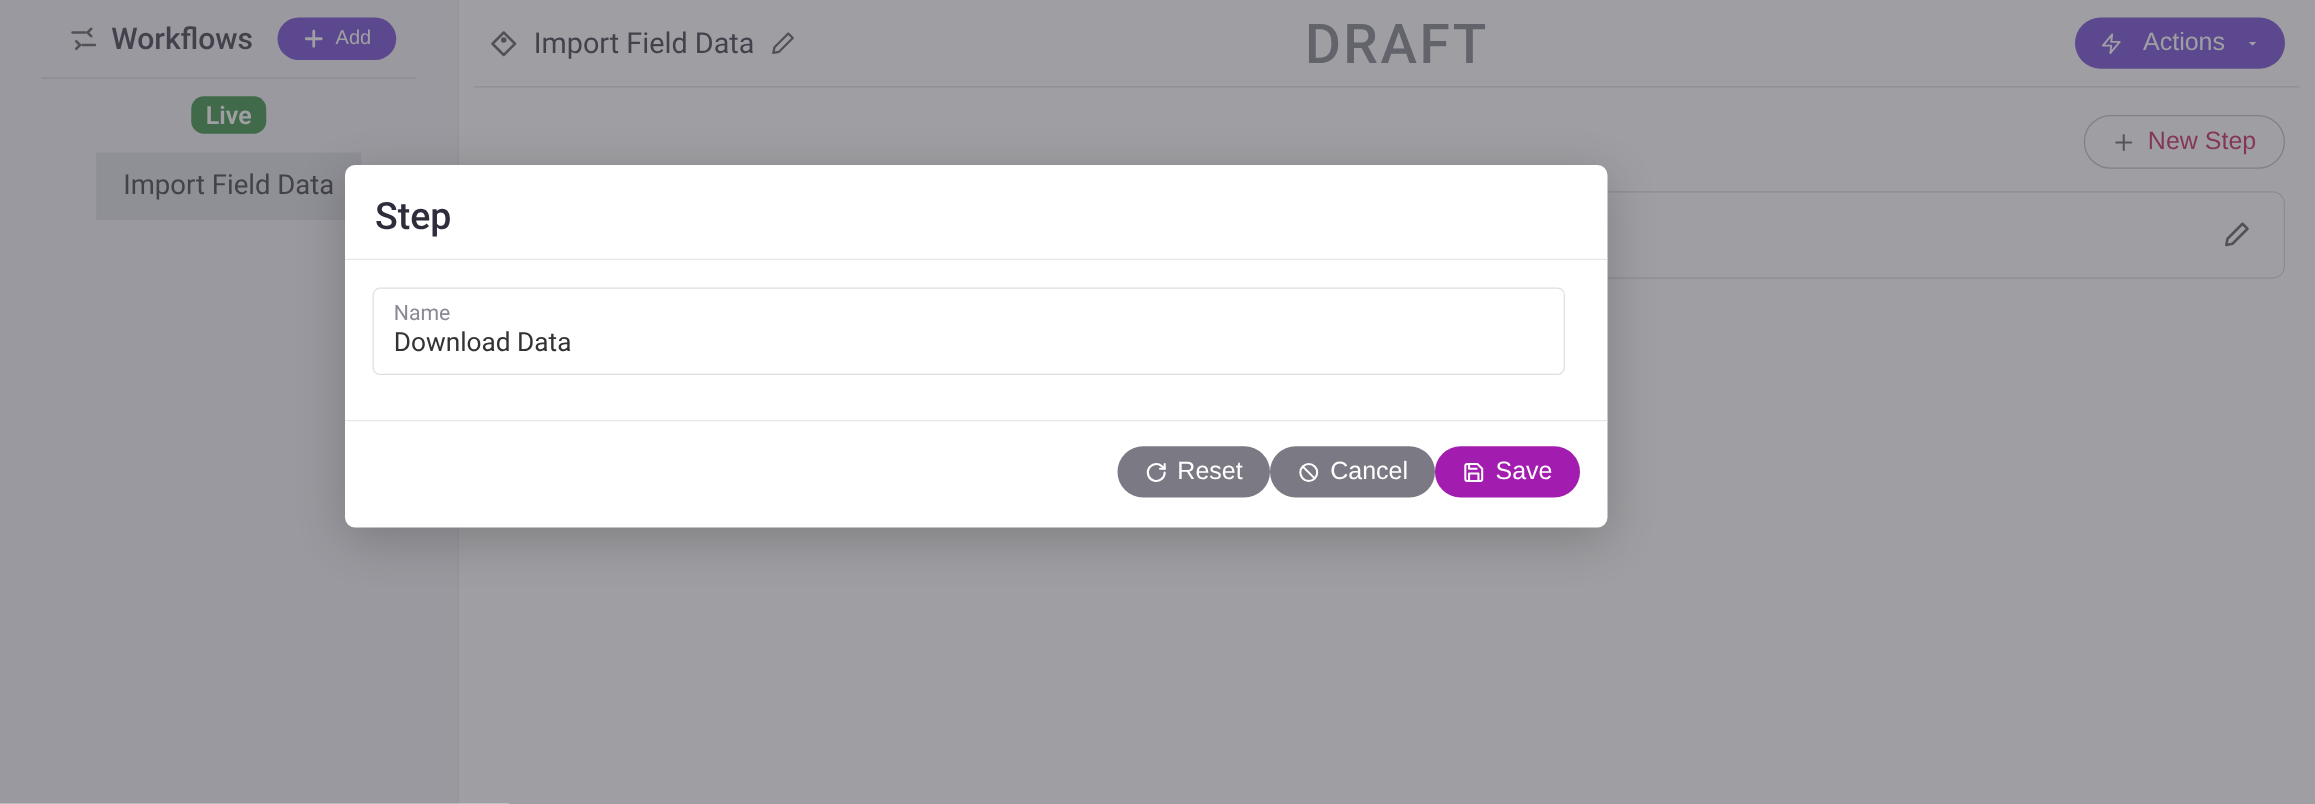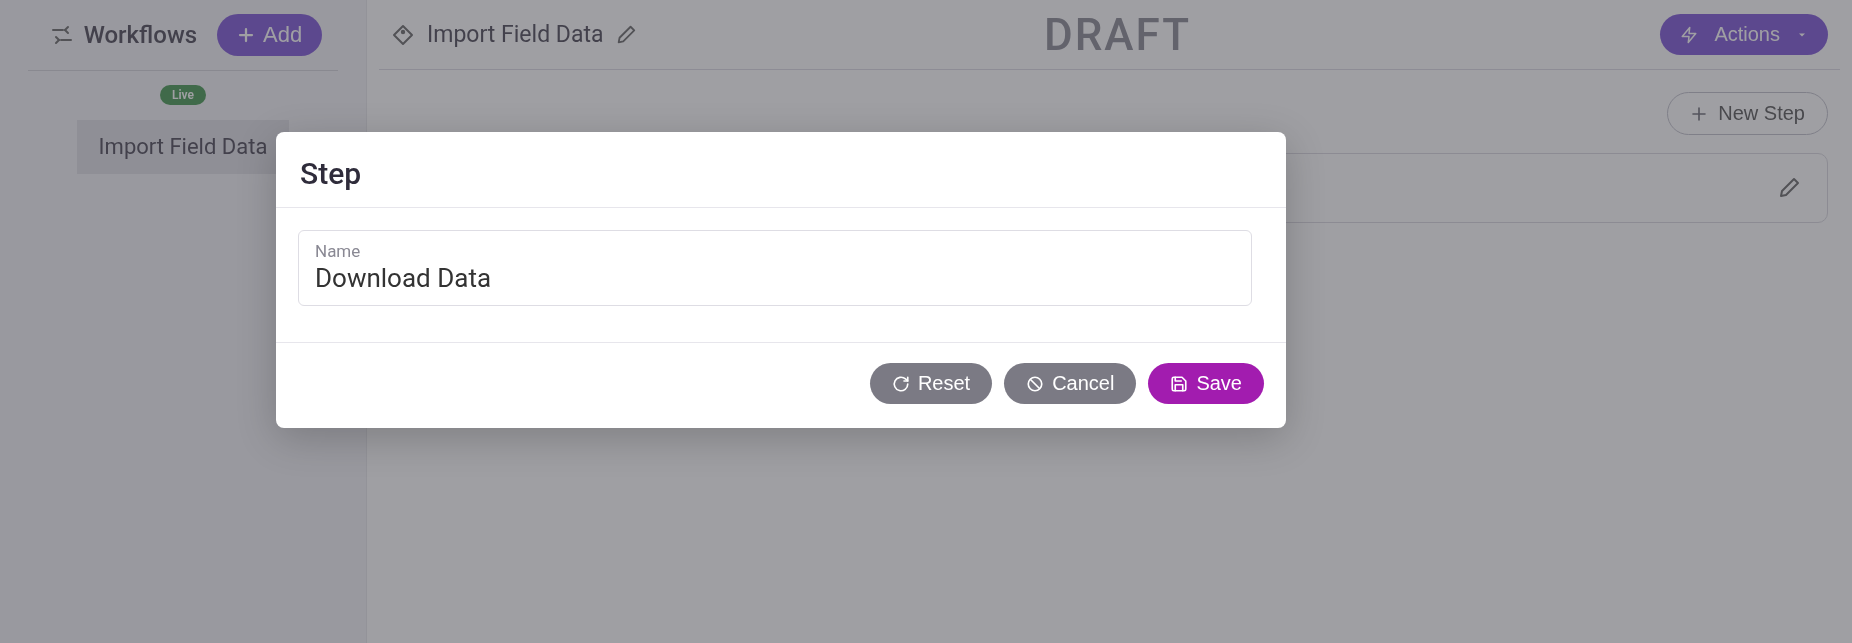--- a/index.html
+++ b/index.html
@@ -29,32 +29,32 @@
     align-items: center;
     padding: 0 16px 14px 22px;
     border-bottom: 1px solid #cfcfd6;
     gap: 10px;
   }
   .sidebar-title { font-size: 24px; font-weight: 500; color: #33303f; }
   .spacer { flex: 1; }
   .btn-add {
     display: inline-flex; align-items: center; gap: 8px;
     background: #6c3fd1; color: #fff; border: none;
-    border-radius: 999px; padding: 8px 20px; font-size: 22px; font-weight: 500;
+    border-radius: 999px; padding: 8px 20px; font-size: 16px; font-weight: 500;
     cursor: pointer;
   }
   .sidebar-item {
     display: flex; align-items: center;
     padding: 14px 22px; font-size: 22px; color: #33303f;
     cursor: pointer; border-bottom: 1px solid transparent;
     justify-content: space-between;
   }
   .sidebar-item.selected { background: #dcdbe2; }
   .badge-live {
-    background: #2e8b3a; color: #fff; font-size: 12px; font-weight: 600;
+    background: #2e8b3a; color: #fff; font-size: 20px; font-weight: 600;
     padding: 3px 12px; border-radius: 10px;
   }
 
   
   .main { flex: 1; background: #fff; padding: 0 12px; }
   .main-header {
     display: flex; align-items: center; height: 70px; position: relative;
     border-bottom: 1px solid #d8d6e0; gap: 10px; padding: 0 12px;
   }
   .wf-title { font-size: 23px; color: #33303f; font-weight: 400; display:flex; align-items:center; gap:12px;}
@@ -64,21 +64,21 @@
     pointer-events: none;
   }
   .btn-actions {
     background: #6c3fd1; color: #fff; border: none; border-radius: 999px;
     padding: 9px 20px; font-size: 20px; font-weight: 500; cursor: pointer;
     display: inline-flex; align-items: center; gap: 16px;
   }
   .main-body { padding: 22px 12px; }
   .new-step-row { display: flex; justify-content: flex-end; margin-bottom: 18px; }
   .btn-new-step {
-    background: #fff; color: #404040; border: 1px solid #b9b9c4;
+    background: #fff; color: #be185d; border: 1px solid #b9b9c4;
     border-radius: 999px; padding: 9px 22px; font-size: 20px;
     display: inline-flex; align-items: center; gap: 10px; cursor: pointer;
   }
   .step-card {
     border: 1px solid #d4d3db; border-radius: 10px;
     min-height: 70px; display: flex; align-items: center;
     justify-content: flex-end; padding: 0 26px;
   }
 
   
@@ -94,25 +94,25 @@
   }
   .modal-header { padding: 24px 24px 16px 24px; }
   .modal-title { font-size: 30px; font-weight: 500; color: #2f2c3b; }
   .modal-divider { height:1px; background:#e7e6ec; }
   .modal-body { padding: 22px 34px 36px 22px; }
   .field {
     border: 1px solid #dedde4; border-radius: 6px; padding: 10px 16px 12px 16px;
   }
   .field-label { font-size: 17px; color: #8a8994; margin-bottom: 2px; }
   .field-input {
-    width: 100%; border: none; outline: none; font-size: 26px; color: #333;
+    width: 100%; border: none; outline: none; font-size: 21px; color: #333;
     background: transparent; font-family: inherit;
   }
   .modal-footer {
-    display: flex; justify-content: flex-end; gap: 12px;
+    display: flex; justify-content: flex-end; 
     padding: 20px 22px 24px 22px;
   }
   .btn-pill {
     border: none; border-radius: 999px; padding: 9px 22px; font-size: 20px;
     display: inline-flex; align-items: center; gap: 8px; cursor: pointer; color: #fff;
   }
   .btn-gray { background: #7b7a84; }
   .btn-purple { background: #a21caf; }
 
   svg { display: block; }

